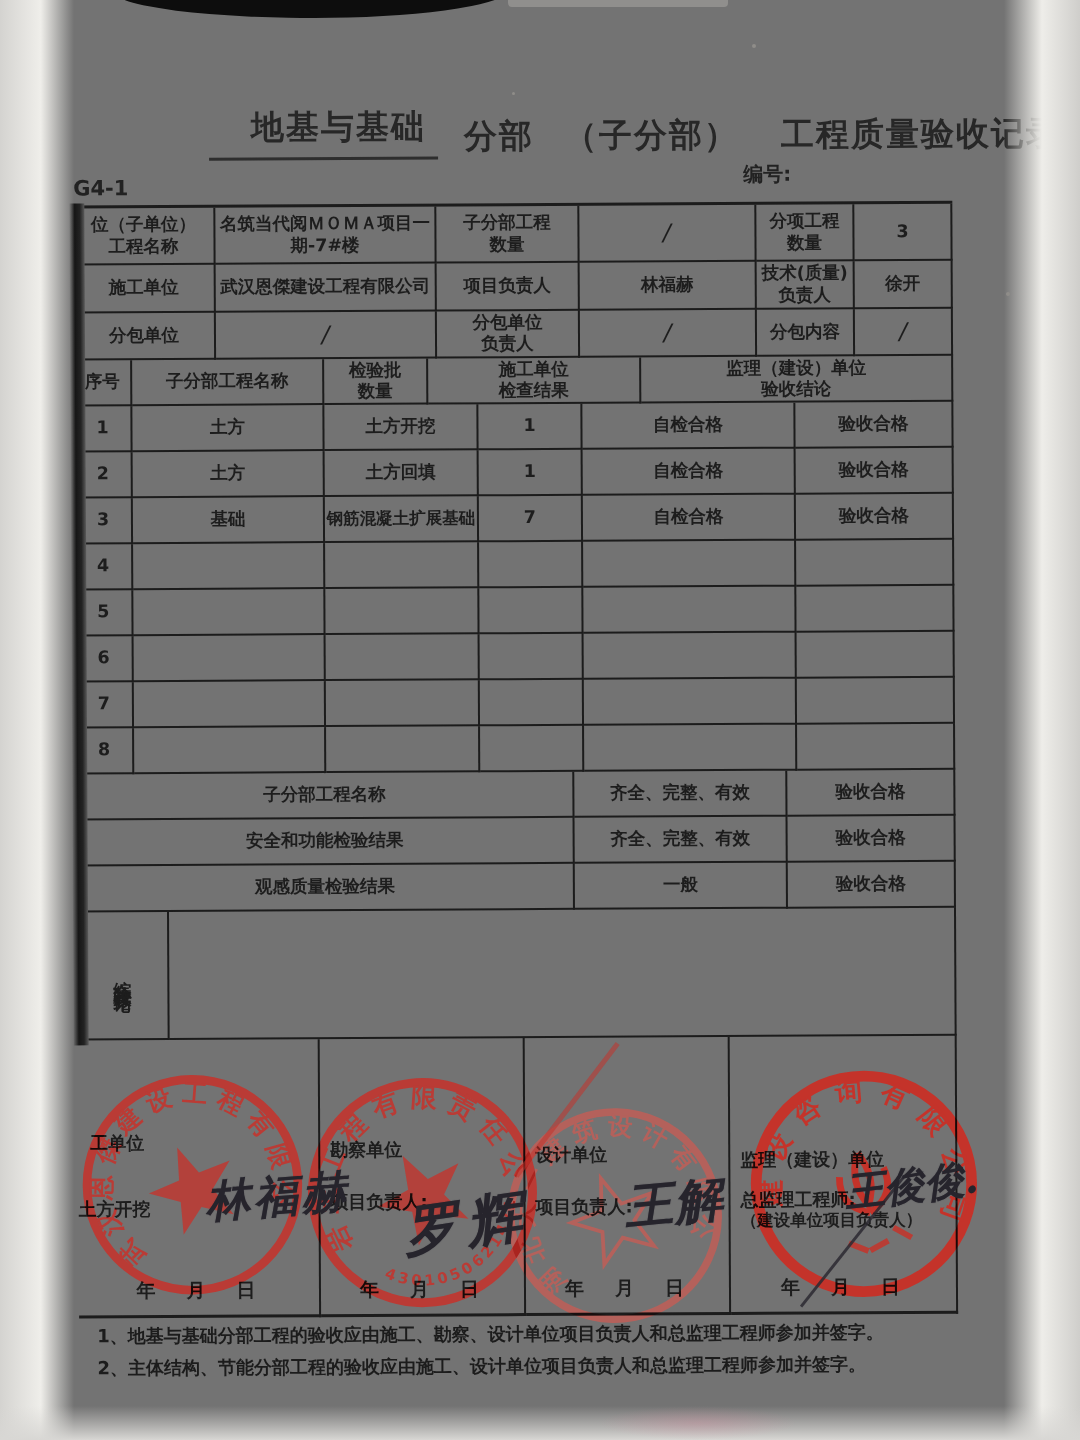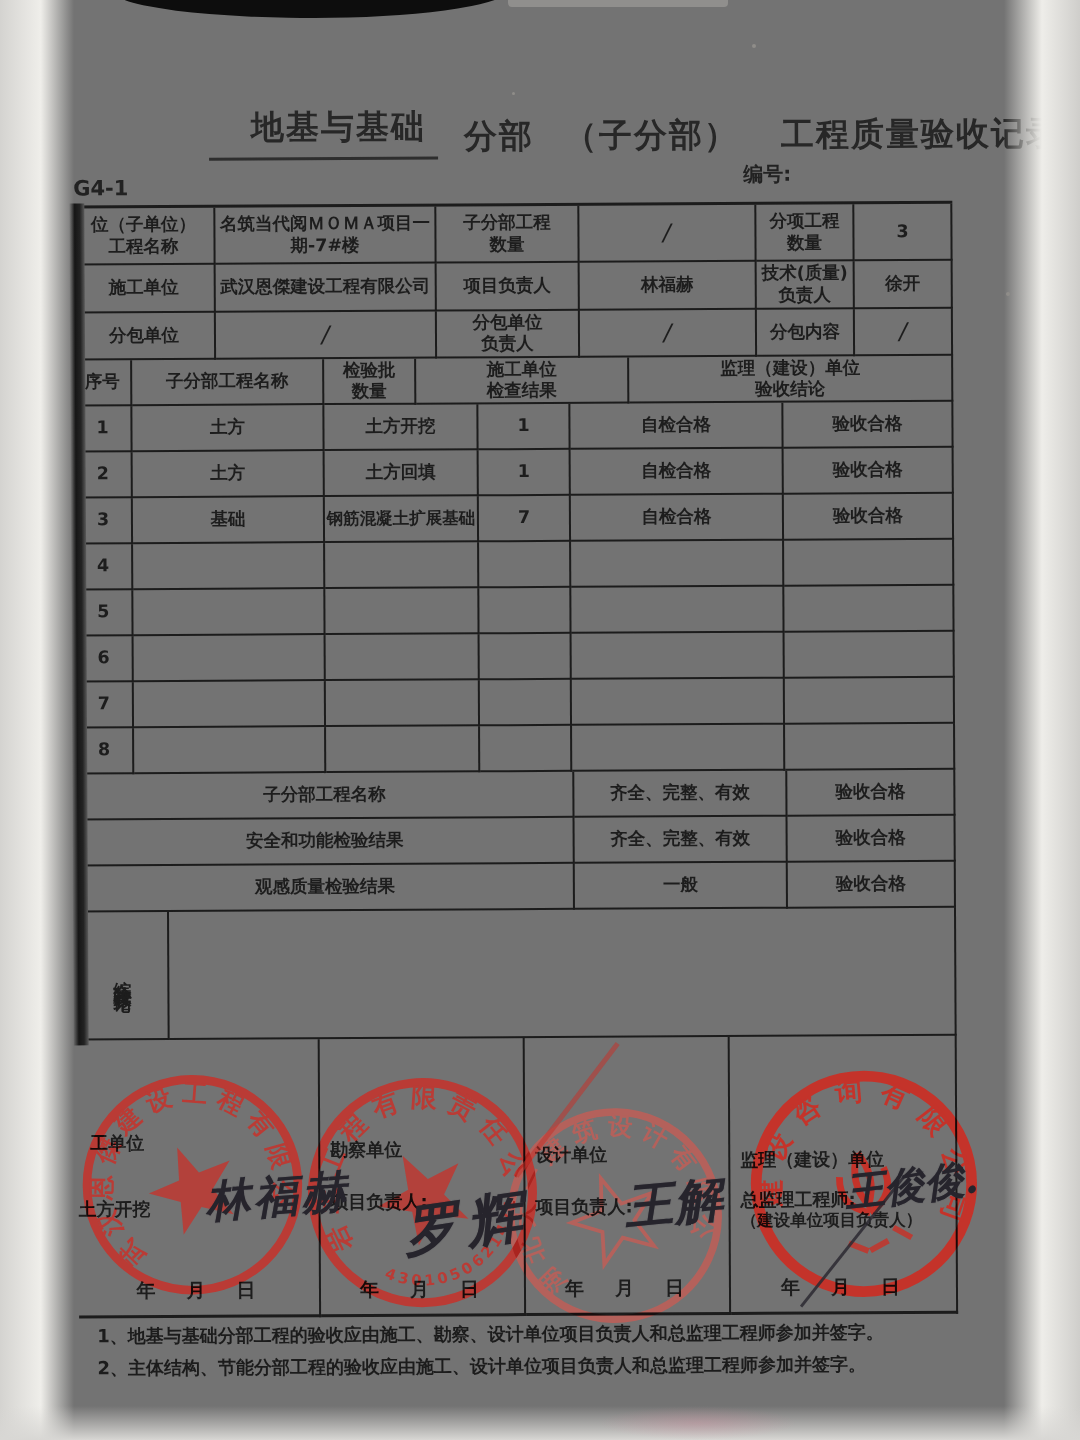--- a/index.html
+++ b/index.html
@@ -26,21 +26,21 @@
   .serial{position:absolute;left:746px;top:162px;font-size:20px;font-weight:bold;color:#222;z-index:5;}
 
   
   .doc-table{position:absolute;left:76px;top:203px;width:879px;border-top:3px solid #1c1c1c;z-index:5;background:transparent;}
   .trow{display:flex;}
   .cell{box-sizing:border-box;border-right:2.5px solid #1c1c1c;border-bottom:2.5px solid #1c1c1c;display:flex;flex-direction:column;align-items:center;justify-content:center;text-align:center;line-height:1.22;font-weight:bold;font-size:17.5px;color:#1d1d1d;overflow:hidden;}
   .thick-b{border-bottom-width:3px;}
   .slash{font-size:23px;font-weight:400;font-style:italic;}
   .h56{height:57px}.h48{height:47.5px}.h46{height:46px}.h128{height:128px}.h278{height:278px}
   .iw1{width:142px}.iw2{width:221px}.iw3{width:143px}.iw4{width:177px}.iw5{width:98px}.iw6{flex:1}
-  .cw1{width:58px}.cw2{width:192px}.cw3{width:154px}.cw4{width:92px}.cw5{width:213px}.cw6{flex:1}
+  .cw1{width:58px}.cw2{width:192px}.cw3{width:154px}.cw4{width:104px}.cw5{width:213px}.cw6{flex:1}
   .sw1{width:498px}.sw2{width:213px}.sw3{flex:1}
   .ow1{width:92px}.ow2{flex:1}
   .gw1{width:242px}.gw2{width:205px}.gw3{width:205px}.gw4{flex:1}
   .vtext{writing-mode:vertical-lr;text-orientation:upright;letter-spacing:3px;font-size:18px;}
   .sigcell{position:relative;justify-content:flex-start;align-items:stretch;}
   .siglabel{position:absolute;font-size:18px;font-weight:bold;color:#1d1d1d;white-space:nowrap;}
   .datelabel{position:absolute;bottom:13px;left:0;right:0;text-align:center;font-size:19px;font-weight:bold;color:#1d1d1d;letter-spacing:6px;}
 
   
   .footnotes{position:absolute;left:94px;top:1318px;width:900px;z-index:5;color:#1c1c1c;font-weight:bold;font-size:18px;line-height:1.78;}

